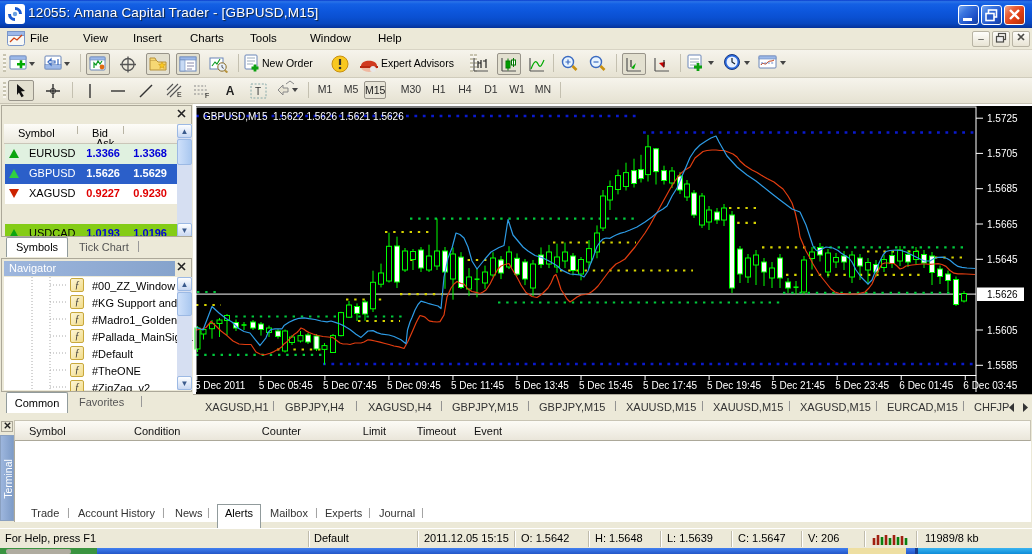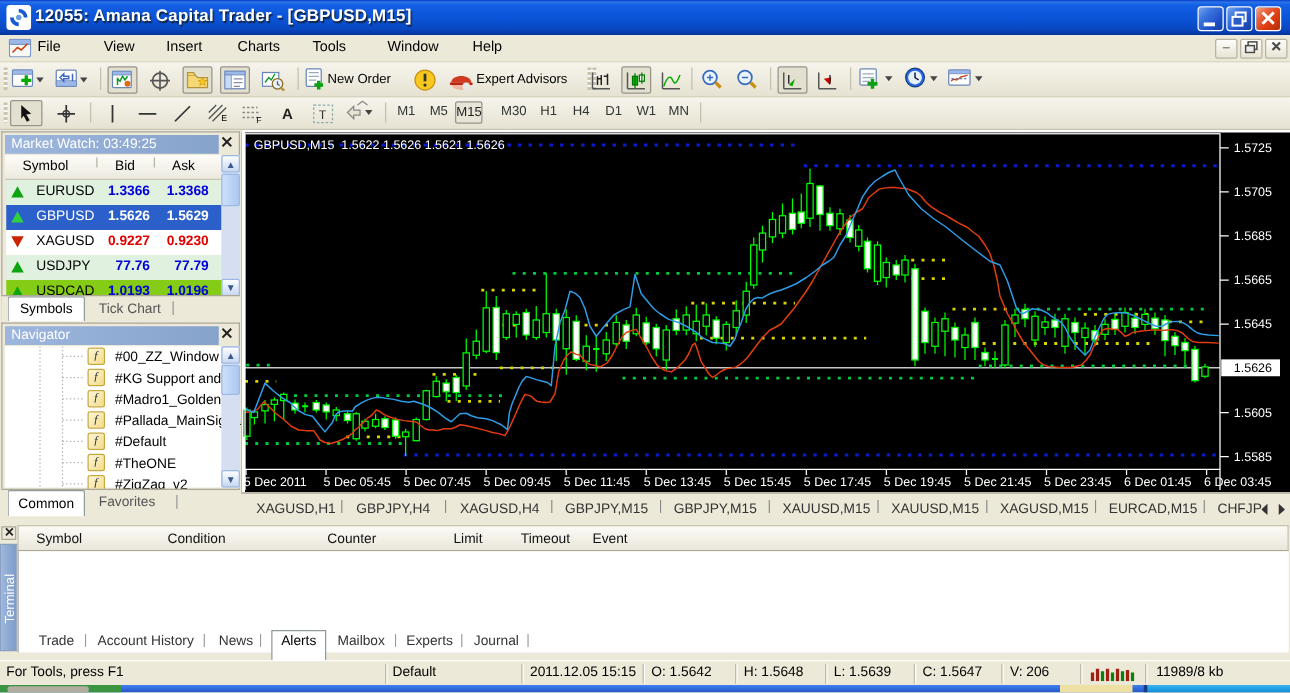--- a/index.html
+++ b/index.html
@@ -1,19 +1,19 @@
 <!DOCTYPE html>
 <html><head><meta charset="utf-8"><style>*{margin:0;padding:0;box-sizing:border-box}
 body{font-family:"Liberation Sans",sans-serif;background:#fff}
 #app{position:relative;width:1032px;height:554px;overflow:hidden;background:#ece9d8;font-size:11px;color:#000}
 .abs{position:absolute}
 
 #title{position:absolute;left:0;top:0;width:1032px;height:28px;
 background:linear-gradient(180deg,#0a3ccd 0%,#2a74e8 6%,#1460e4 14%,#0d57dd 38%,#0a50d2 62%,#0847bf 84%,#0639a6 95%,#05329a 100%);}
-#title .ttext{position:absolute;left:28px;top:5px;font-size:13.5px;font-weight:bold;color:#fff;text-shadow:1px 1px 1px #123;letter-spacing:.2px}
+#title .ttext{position:absolute;left:28px;top:5px;font-size:13.5px;font-weight:normal;color:#fff;text-shadow:1px 1px 1px #123;letter-spacing:.2px}
 .wbtn{position:absolute;top:5px;width:21px;height:20px;border:1px solid #fff;border-radius:3px;color:#fff}
 .wbtn.blue{background:linear-gradient(135deg,#7aa7ef 0%,#3c77e0 30%,#1e50c8 70%,#16409f 100%)}
 .wbtn.red{background:linear-gradient(135deg,#f2a88c 0%,#e8623c 30%,#e03d12 60%,#b03008 100%)}
 
 #menubar{position:absolute;left:0;top:28px;width:1032px;height:22px;background:#ece9d8;border-bottom:1px solid #d8d4c4}
 .mitem{position:absolute;top:4px;font-size:11.5px;color:#000}
 .mdibtn{position:absolute;top:3px;width:18px;height:16px;background:linear-gradient(180deg,#fdfdfa,#e8e4d4);border:1px solid #b8b4a4;border-radius:2px;color:#4a4a46;text-align:center;font-size:10px;line-height:14px}
 
 #tb1{position:absolute;left:0;top:50px;width:1032px;height:28px;background:linear-gradient(180deg,#f6f4ec,#e6e2d2);border-bottom:1px solid #d0ccbc}
 #tb2{position:absolute;left:0;top:78px;width:1032px;height:26px;background:linear-gradient(180deg,#f6f4ec,#e6e2d2);border-bottom:1px solid #c8c4b4}
@@ -323,28 +323,27 @@
  <div class="tft" style="left:396px;width:30px">M30</div>
  <div class="tft" style="left:426px;width:26px">H1</div>
  <div class="tft" style="left:452px;width:26px">H4</div>
  <div class="tft" style="left:478px;width:26px">D1</div>
  <div class="tft" style="left:504px;width:26px">W1</div>
  <div class="tft" style="left:530px;width:26px">MN</div>
  <div class="tsep" style="left:560px;height:16px"></div>
 </div>
 
 <div class="panel" style="left:1px;top:105px;width:191px;height:151px;border-bottom:none">
- <div class="phead">Market Watch: 03:49:25</div>
  <div class="px" style="right:5px;top:3px"><svg width="9" height="9" viewBox="0 0 9 9">
           <path d="M1 1l7 7M8 1L1 8" stroke="#222" stroke-width="1.6"></path>
         </svg></div>
  <div class="abs" style="left:2px;top:18px;width:174px;height:20px;background:linear-gradient(180deg,#fdfcf8,#eceadf);border-bottom:1px solid #cac6b8">
   <span class="abs" style="left:14px;top:3px">Symbol</span>
   <span class="abs" style="left:44px;top:3px;width:60px;text-align:right">Bid</span>
-  <span class="abs" style="left:92px;top:3px;width:60px;text-align:right">Ask</span>
+  <span class="abs" style="left:92px;top:13px;width:60px;">Ask</span>
   <span class="abs" style="left:73px;top:2px;width:1px;height:8px;background:#b8b4a4"></span>
   <span class="abs" style="left:119px;top:2px;width:1px;height:8px;background:#b8b4a4"></span>
  </div>
 
  <div class="mwrow" style="top:38px;background:#e0f1e0">
   <span class="arrup"></span>
         <span class="mwsym">EURUSD</span>
   <span class="mwbid" style="color:#0000d8">1.3366</span>
         <span class="mwask" style="color:#0000d8">1.3368</span>
  </div>
@@ -352,26 +351,20 @@
   <span class="arrup" style="border-bottom-color:#30d040"></span>
         <span class="mwsym" style="color:#fff">GBPUSD</span>
   <span class="mwbid" style="color:#fff">1.5626</span>
         <span class="mwask" style="color:#fff">1.5629</span>
  </div>
  <div class="mwrow" style="top:78px;background:#fff">
   <span class="arrdn"></span>
         <span class="mwsym">XAGUSD</span>
   <span class="mwbid" style="color:#e00000">0.9227</span>
         <span class="mwask" style="color:#e00000">0.9230</span>
- </div>
- <div class="mwrow" style="top:98px;background:#e0f1e0">
-  <span class="arrup"></span>
-        <span class="mwsym">USDJPY</span>
-  <span class="mwbid" style="color:#0000d8">77.76</span>
-        <span class="mwask" style="color:#0000d8">77.79</span>
  </div>
  <div class="mwrow" style="top:118px;background:#84cc16;height:13px;overflow:hidden">
   <span class="arrup"></span>
         <span class="mwsym">USDCAD</span>
   <span class="mwbid" style="color:#0000d8">1.0193</span>
         <span class="mwask" style="color:#0000d8">1.0196</span>
  </div>
 
  <div class="sb" style="left:175px;top:18px;height:113px">
   <div class="sbbtn" style="top:0">▲</div>
@@ -755,21 +748,21 @@
   <span class="ttab" style="left:256px">Mailbox</span>
   <span class="abs" style="left:301px;top:2px;color:#999">|</span>
   <span class="ttab" style="left:311px">Experts</span>
   <span class="abs" style="left:354px;top:2px;color:#999">|</span>
   <span class="ttab" style="left:365px">Journal</span>
   <span class="abs" style="left:407px;top:2px;color:#999">|</span>
  </div>
 </div>
 
 <div id="status">
- <span class="scell" style="left:5px">For Tools, press F1</span>
+ <span class="scell" style="left:5px">For Help, press F1</span>
  <span class="ssep" style="left:308px"></span>
  <span class="scell" style="left:314px">Default</span>
  <span class="ssep" style="left:417px"></span>
  <span class="scell" style="left:424px">2011.12.05 15:15</span>
  <span class="ssep" style="left:514px"></span>
  <span class="scell" style="left:521px">O: 1.5642</span>
  <span class="ssep" style="left:588px"></span>
  <span class="scell" style="left:595px">H: 1.5648</span>
  <span class="ssep" style="left:660px"></span>
  <span class="scell" style="left:667px">L: 1.5639</span>

